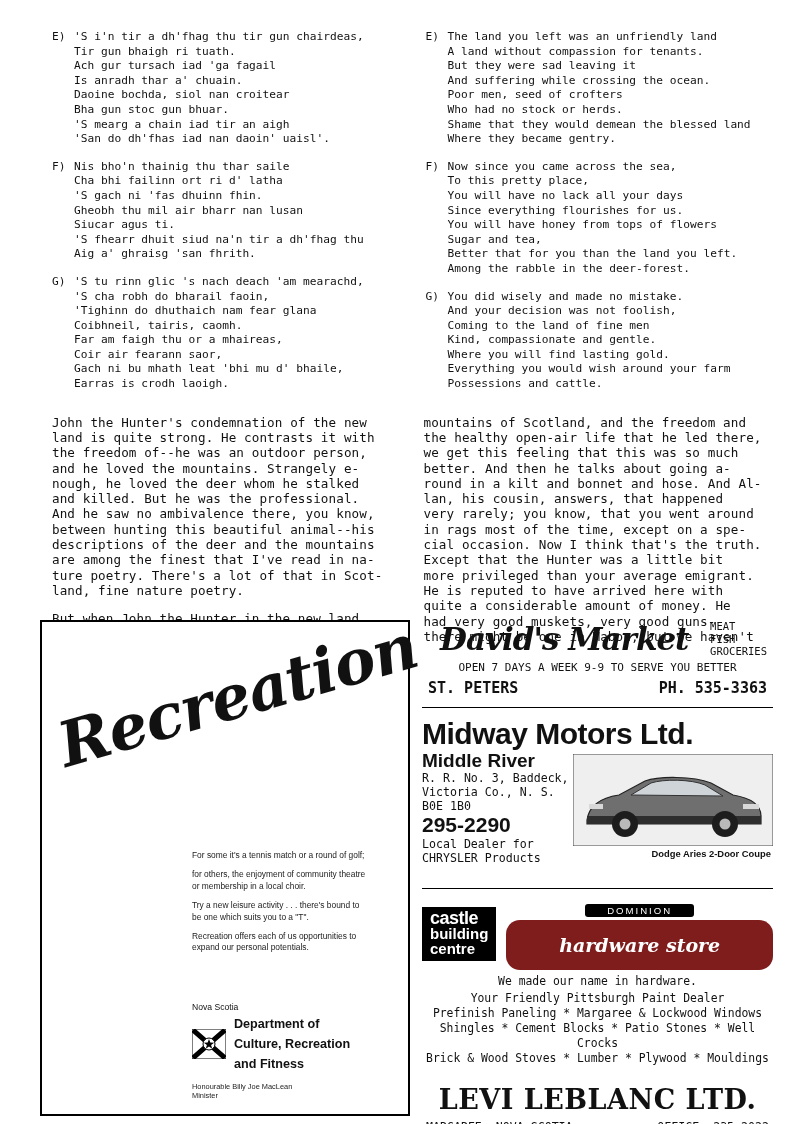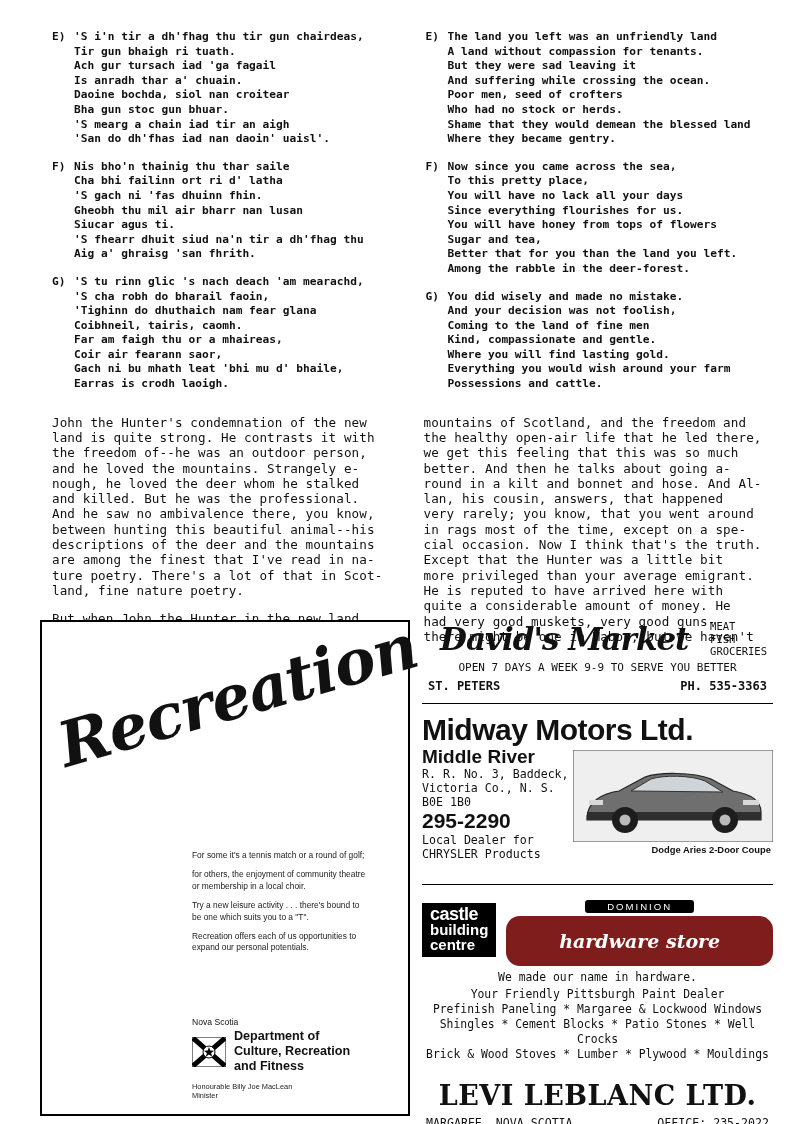--- a/index.html
+++ b/index.html
@@ -16,21 +16,20 @@
     padding:30px 26px 0 52px;
     box-sizing:border-box;
   }
 
   
   .verses{
     display:flex;
     gap:26px;
     font-size:11.2px;
     line-height:14.6px;
-    font-weight:bold;
   }
   .vcol{width:352px;}
   .stanza{margin-bottom:13px;}
   .stanza .ln{white-space:pre;}
   .lbl{display:inline-block;width:22px;}
   .ind{padding-left:22px;}
 
   
   .prose{
     display:flex;
@@ -86,21 +85,21 @@
     font-family:"Liberation Sans", sans-serif;
   }
   .ns-label{font-size:8.6px;margin-bottom:2px;}
   .dept-row{display:flex;align-items:center;gap:8px;}
   .ns-logo{
     width:34px;height:30px;
     position:relative;flex:0 0 auto;
   }
   .ns-logo svg{display:block;}
   .dept-name{
-    font-size:12.6px;font-weight:bold;line-height:15px;
+    font-size:12.6px;font-weight:bold;line-height:20px;
   }
   .minister{
     font-size:7.4px;line-height:9px;margin-top:8px;color:#222;
   }
 
   .ad-right{
     flex:1;
     display:flex;flex-direction:column;
     gap:6px;
   }
@@ -124,21 +123,21 @@
     font-size:10.5px;
     line-height:12.5px;
     text-align:left;
     padding-right:6px;
   }
   .davids-open{
     font-size:11px;margin-top:3px;text-align:center;
   }
   .davids-foot{
     display:flex;justify-content:space-between;
-    font-size:12px;font-weight:bold;
+    font-size:15px;font-weight:bold;
     margin-top:5px;padding:0 6px;
   }
   .rule{border-top:1px solid #000;margin:4px 0;}
 
   .midway{
     position:relative;
     min-height:160px;
   }
   .midway-title{
     font-family:"Liberation Sans", sans-serif;

